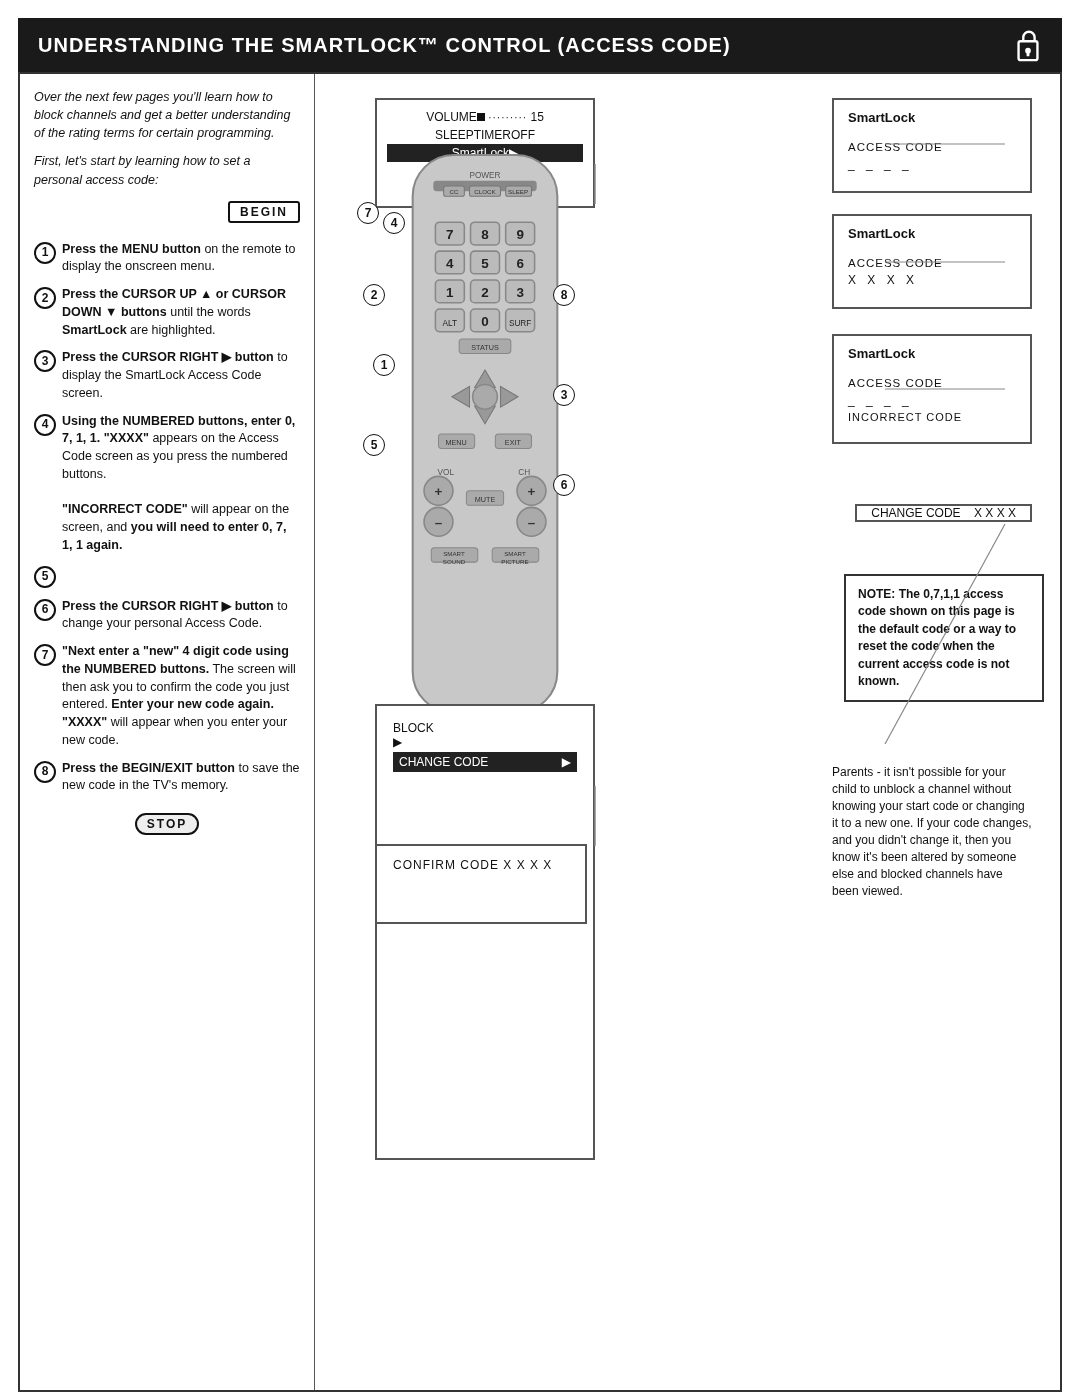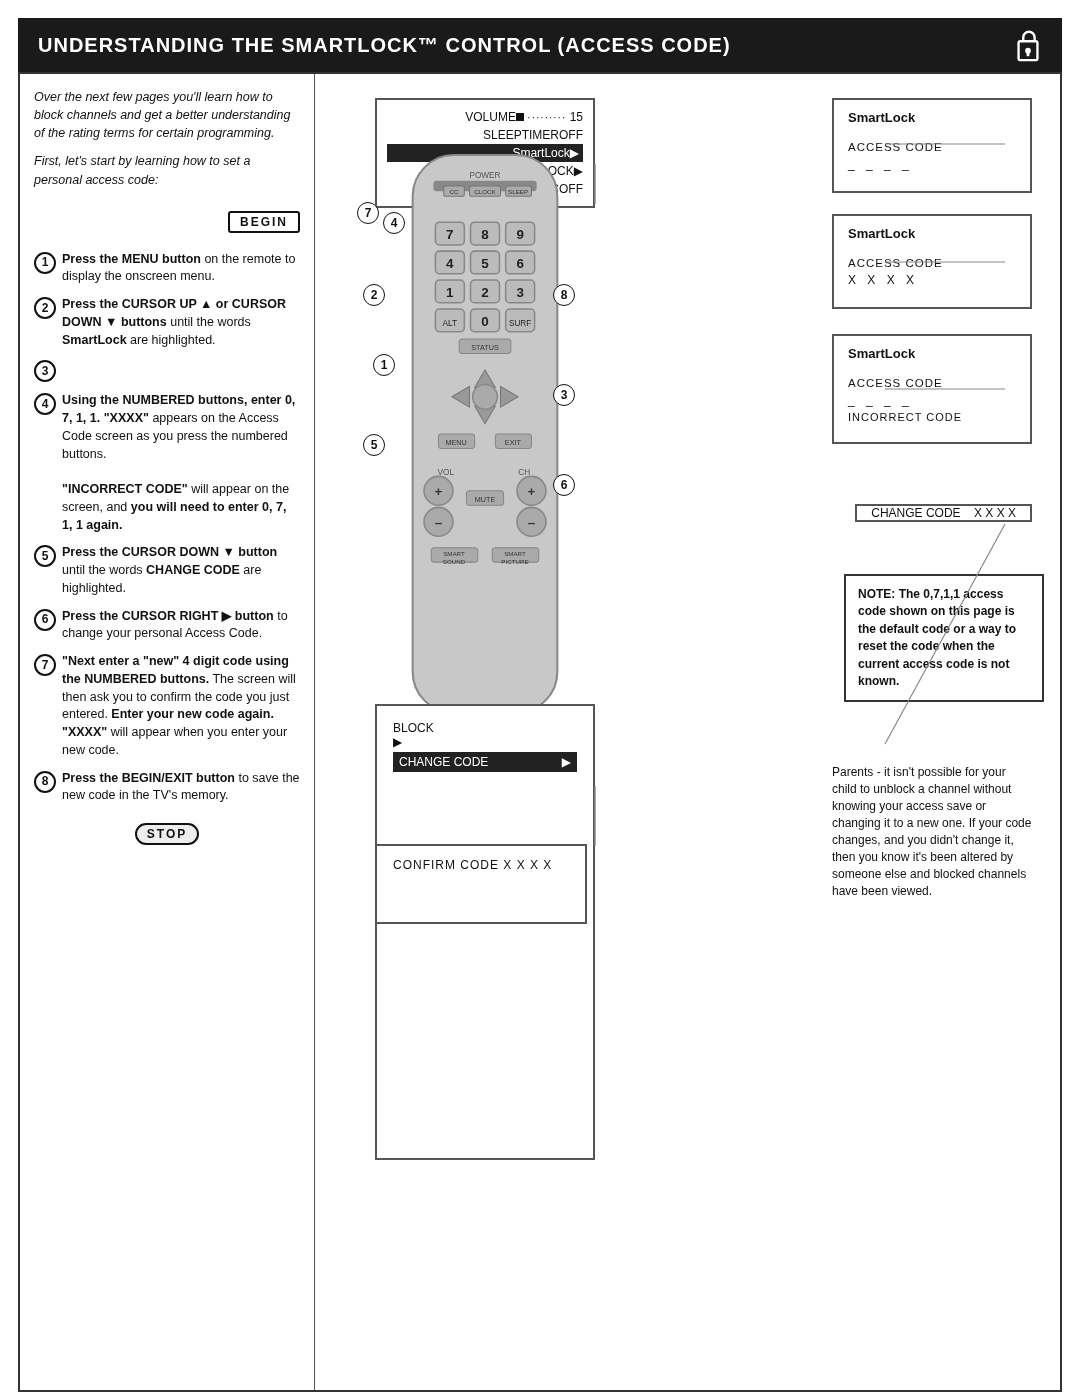--- a/index.html
+++ b/index.html
@@ -143,21 +143,21 @@
       left: 60px;
       top: 20px;
       width: 210px;
       border: 2.5px solid #555;
       background: #fff;
       padding: 8px 10px;
       font-size: 12px;
     }
     .menu-row {
       display: flex;
-      justify-content: flex-end;
+      justify-content: center;
       align-items: center;
       padding: 2px 0;
       font-size: 12px;
     }
     .menu-row.selected {
       background: #222;
       color: #fff;
       padding: 2px 4px;
     }
     .vol-bar {
@@ -228,43 +228,43 @@
     <path d="M9 14V10C9 6.686 11.686 4 15 4C18.314 4 21 6.686 21 10V14" stroke="white" stroke-width="2.5" fill="none"></path>
     <circle cx="14" cy="24" r="3" fill="white"></circle>
     <rect x="12.5" y="25" width="3" height="5" rx="1" fill="white"></rect>
   </svg>
 </div>
 
 <div class="main">
 
   <div class="left-panel">
     <p class="intro-text">Over the next few pages you'll learn how to block channels and get a better understanding of the rating terms for certain programming.</p>
-    <p class="intro-text" style="font-style:italic; margin-bottom:18px;">First, let's start by learning how to set a personal access code:</p>
+    <p class="intro-text" style="font-style:italic; margin-bottom:8px;">First, let's start by learning how to set a personal access code:</p>
     <div style="text-align:right; margin-bottom:10px;">
       <span class="begin-badge">BEGIN</span>
     </div>
 
     <div class="step">
       <span class="step-num">1</span>
       <span class="step-content"><b>Press the MENU button</b> on the remote to display the onscreen menu.</span>
     </div>
     <div class="step">
       <span class="step-num">2</span>
       <span class="step-content"><b>Press the CURSOR UP ▲ or CURSOR DOWN ▼ buttons</b> until the words <b>SmartLock</b> are highlighted.</span>
     </div>
     <div class="step">
       <span class="step-num">3</span>
+      <span class="step-content"><b>Press the CURSOR RIGHT ▶ button</b> to display the SmartLock Access Code screen.</span>
     </div>
     <div class="step">
       <span class="step-num">4</span>
       <span class="step-content"><b>Using the NUMBERED buttons, enter 0, 7, 1, 1. "XXXX"</b> appears on the Access Code screen as you press the numbered buttons.<br><br><b>"INCORRECT CODE"</b> will appear on the screen, and <b>you will need to enter 0, 7, 1, 1 again.</b></span>
     </div>
     <div class="step">
       <span class="step-num">5</span>
-      <span class="step-content"><b>Press the CURSOR DOWN ▼ button</b> until the words <b>CHANGE CODE</b> are highlighted.</span>
     </div>
     <div class="step">
       <span class="step-num">6</span>
       <span class="step-content"><b>Press the CURSOR RIGHT ▶ button</b> to change your personal Access Code.</span>
     </div>
     <div class="step">
       <span class="step-num">7</span>
       <span class="step-content"><b>"Next enter a "new" 4 digit code using the NUMBERED buttons.</b> The screen will then ask you to confirm the code you just entered. <b>Enter your new code again. "XXXX"</b> will appear when you enter your new code.</span>
     </div>
     <div class="step">
@@ -448,21 +448,21 @@
 
       <div style="position:absolute; left:50px; top:760px; border:2.5px solid #555; padding:12px 16px; width:212px; min-height:80px; font-size:12px;">
         <div style="letter-spacing:1px;">CONFIRM CODE  X X X X</div>
       </div>
 
       <div style="position:absolute; right:6px; top:490px; width:200px; border:2px solid #333; padding:10px 12px; font-size:12px; font-weight:bold; line-height:1.45;">
         <span>NOTE: The 0,7,1,1 access code shown on this page is the default code or a way to reset the code when the current access code is not known.</span>
       </div>
 
       <div style="position:absolute; right:18px; top:680px; width:200px; font-size:12px; line-height:1.42;">
-        <span>Parents - it isn't possible for your child to unblock a channel without knowing your access save or changing it to a new one. If your code changes, and you didn't change it, then you know it's been altered by someone else and blocked channels have been viewed.</span>
+        <span>Parents - it isn't possible for your child to unblock a channel without knowing your start code or changing it to a new one. If your code changes, and you didn't change it, then you know it's been altered by someone else and blocked channels have been viewed.</span>
       </div>
 
       <svg style="position:absolute; top:0; left:0; width:100%; height:100%; pointer-events:none;">
 
         <line x1="270" y1="80" x2="270" y2="120" stroke="#888" stroke-width="1.5" stroke-dasharray="0"></line>
 
         <line x1="560" y1="60" x2="680" y2="60" stroke="#888" stroke-width="1.2"></line>
 
         <line x1="560" y1="178" x2="680" y2="178" stroke="#888" stroke-width="1.2"></line>
 

